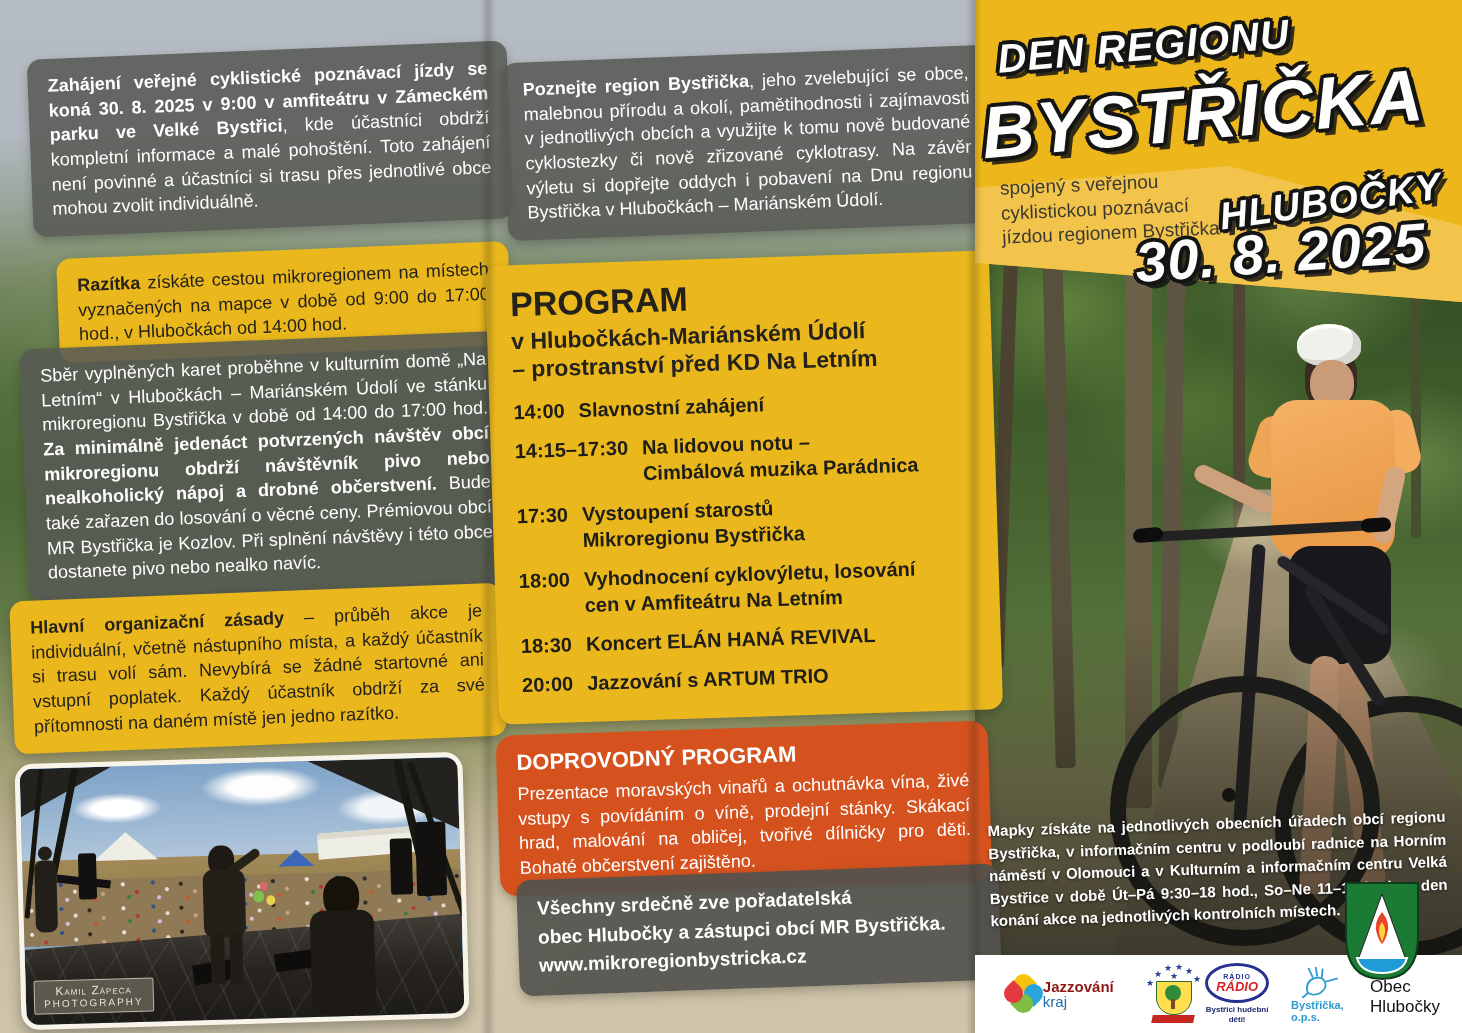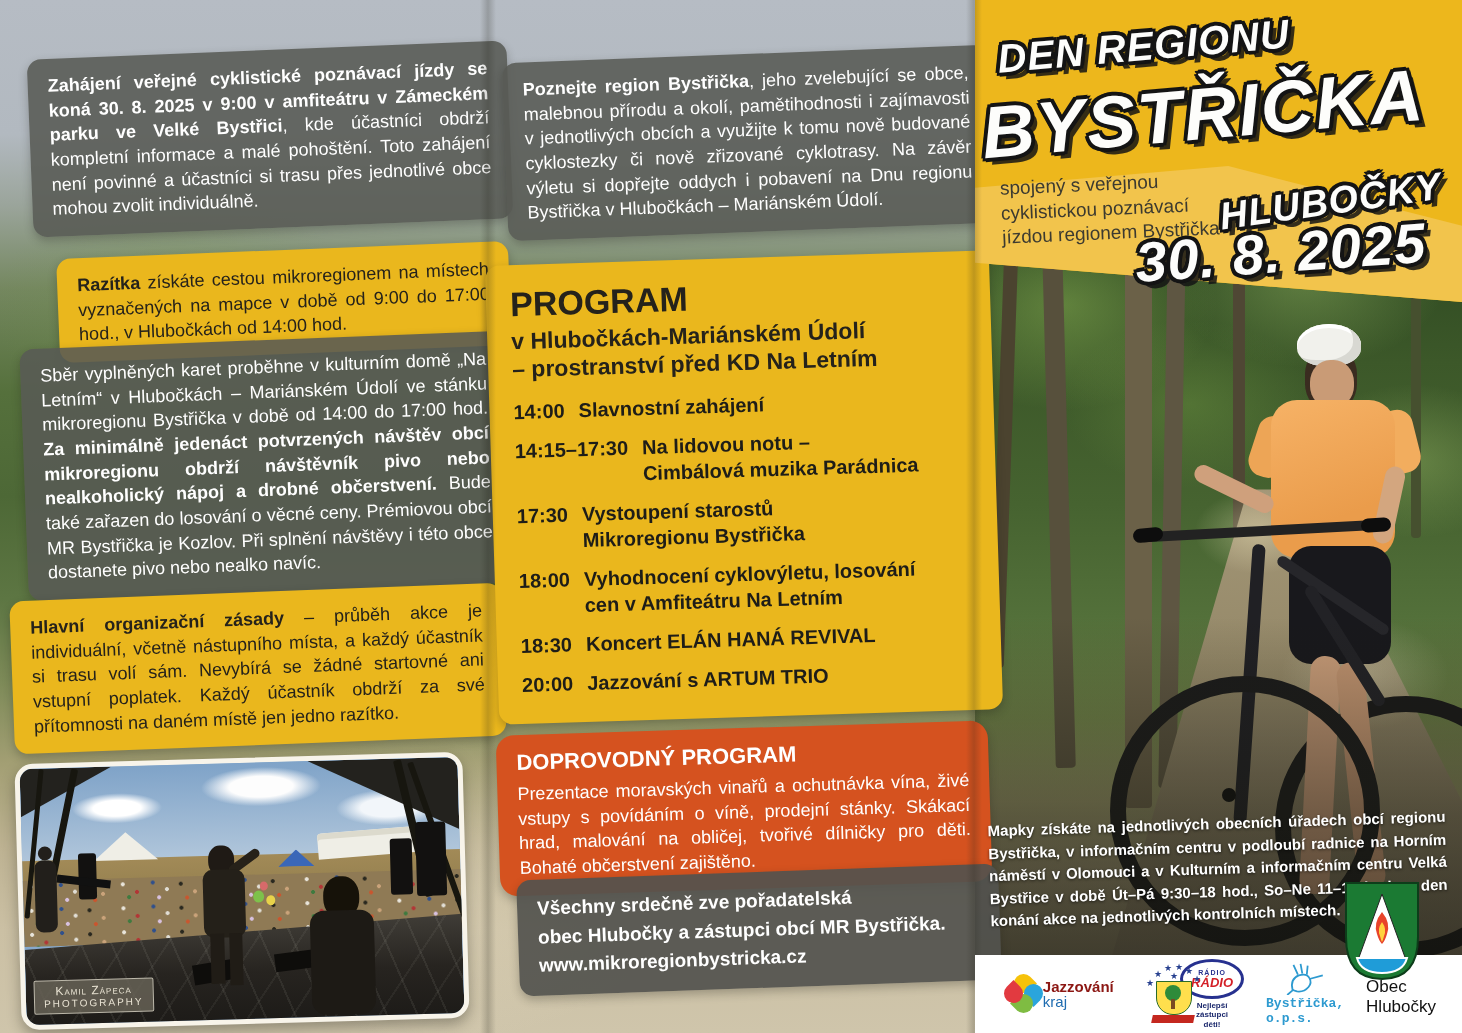--- a/index.html
+++ b/index.html
@@ -200,22 +200,22 @@
   .tr-crown{position:absolute;left:21px;top:22px;width:16px;height:16px;background:#2e8b3a;border-radius:50%;}
   .tr-trunk{position:absolute;left:27px;top:36px;width:4px;height:10px;background:#7a4a22;}
   .tr-ribbon{position:absolute;left:8px;top:52px;width:42px;height:8px;background:#c4271f;transform:skewX(-12deg);}
   .lg-radio{display:flex;flex-direction:column;align-items:center;gap:2px;}
   .radio-oval{width:58px;height:34px;border:3px solid #27318f;border-radius:50%;background:#fff;
     display:flex;flex-direction:column;align-items:center;justify-content:center;line-height:1;}
   .radio-top{font-size:7px;color:#27318f;font-weight:700;letter-spacing:1px;}
   .radio-main{font-size:13px;color:#d42027;font-weight:700;font-style:italic;}
   .radio-cap{font-size:8px;color:#1d2a6e;font-weight:700;text-align:center;line-height:1.2;}
   .lg-ops{display:flex;flex-direction:column;align-items:center;gap:1px;}
-  .ops-text{font-size:13px;color:#2d9ad0;font-weight:700;font-family:Liberation Mono, monospace;}
-  .lg-obec{font-size:17px;color:#111;margin-left:auto;margin-right:16px;align-self:flex-end;padding-bottom:16px;}
+  .ops-text{font-size:11px;color:#2d9ad0;font-weight:700;}
+  .lg-obec{font-size:17px;color:#111;margin-left:auto;margin-right:4px;align-self:flex-end;padding-bottom:16px;}
 </style>
 </head>
 <body>
 
 <div class="page">
   <div class="bg-left"></div>
   <div class="fold" id="fold1"></div>
   <div class="fold" id="fold2"></div>
 
   <div class="box gray" id="b-intro">
@@ -408,21 +408,21 @@
         <div class="tr-crown"></div>
         <div class="tr-trunk"></div>
         <div class="tr-ribbon"></div>
       </div>
       <div class="lg-radio">
         <div class="radio-oval">
           <span class="radio-top">RÁDIO</span>
           <span class="radio-main">RÁDIO</span>
         </div>
         <div class="radio-cap">
-          <span>Nejlepší zástupci</span><br>
+          <span>Bystřici hudební</span><br>
           <span>děti!</span>
         </div>
       </div>
       <div class="lg-ops">
         <svg width="40" height="32" viewBox="0 0 44 36">
           <path d="M8,30 Q5,18 15,14 Q24,11 27,17 Q30,22 26,27 Q21,33 13,32 Q9,31 8,30 Z" fill="none" stroke="#2d9ad0" stroke-width="2"></path>
           <path d="M27,18 L42,14" stroke="#2d9ad0" stroke-width="2" fill="none"></path>
           <path d="M14,13 L9,2 M19,12 L17,1 M24,13 L25,3" stroke="#2d9ad0" stroke-width="2" fill="none"></path>
           <path d="M9,30 L2,36" stroke="#2d9ad0" stroke-width="2" fill="none"></path>
         </svg>

